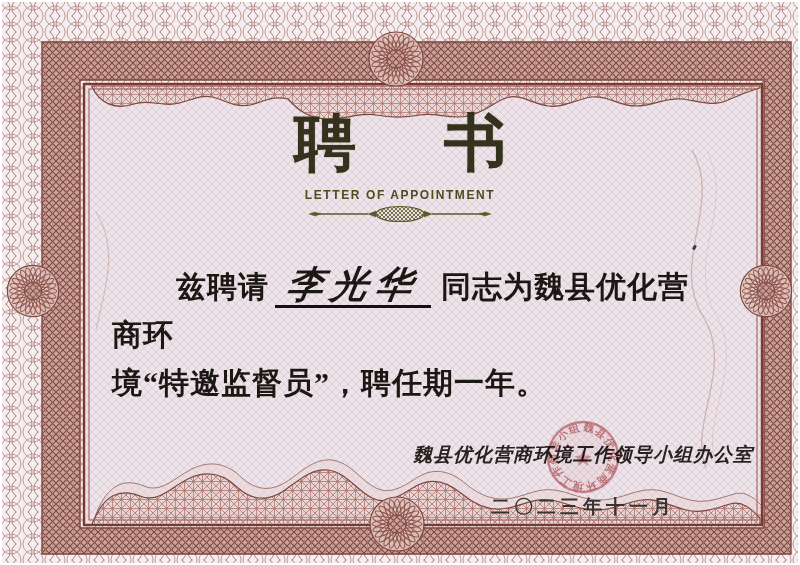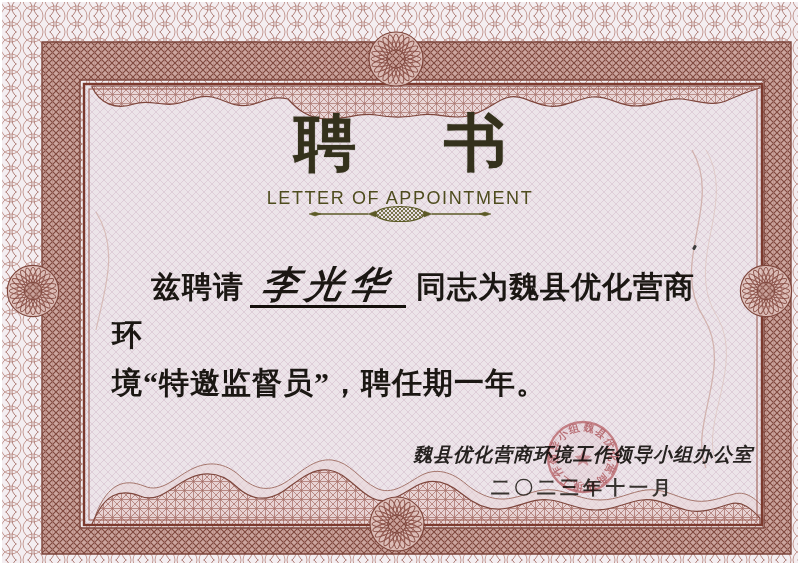--- a/index.html
+++ b/index.html
@@ -11,39 +11,39 @@
   .border-art{position:absolute;left:0;top:0;}
   .title-row{
     position:absolute;top:112px;left:0;width:100%;
     display:flex;justify-content:center;gap:88px;
     font-size:62px;font-weight:900;color:#34311c;line-height:1;
     text-shadow:0 0 1px #34311c;
   }
   .subtitle{
     position:absolute;top:188px;left:0;width:100%;text-align:center;
     font-family:"Liberation Sans","DejaVu Sans",sans-serif;
-    font-size:18px;font-weight:normal;letter-spacing:1.6px;color:#4e4c1e;
+    font-size:12px;font-weight:bold;letter-spacing:1.6px;color:#4e4c1e;
   }
   .divider{position:absolute;top:205px;left:50%;transform:translateX(-50%);}
   .body-text{
     position:absolute;left:112px;top:263px;width:606px;margin:0;
     font-size:30px;font-weight:bold;color:#1b1713;line-height:48px;letter-spacing:1px;
   }
-  .indent{margin-left:39px;}
+  .indent{margin-left:64px;}
   .name-wrap{
     display:inline-block;border-bottom:3px solid #14100c;
     padding:0 12px 1px 12px;margin:0 10px 0 6px;line-height:34px;
   }
   .name-inner{
     display:inline-block;font-size:37px;letter-spacing:7px;
     transform:skewX(-9deg);font-style:italic;
   }
   .sign-block{position:absolute;right:47px;top:442px;text-align:center;}
   .issuer{font-size:19px;font-weight:bold;letter-spacing:1px;color:#262220;font-style:italic;}
-  .date{margin-top:7px;font-size:19px;font-weight:bold;letter-spacing:4px;color:#37332f;}
+  .date{margin-top:26px;font-size:19px;font-weight:bold;letter-spacing:4px;color:#37332f;}
   .stamp{position:absolute;left:537px;top:411px;width:92px;height:92px;opacity:.85;mix-blend-mode:multiply;}
   .speck{
     position:absolute;left:693px;top:245px;width:3px;height:5px;
     background:#3c3c3c;transform:rotate(28deg);border-radius:1px;
   }
 </style>
 </head>
 <body>
 
 <div class="certificate">

